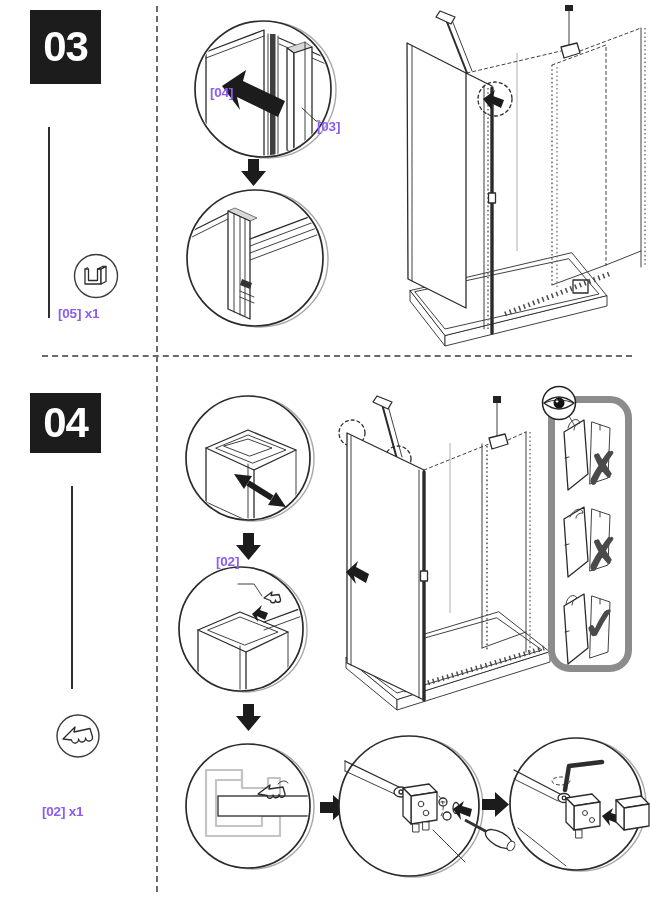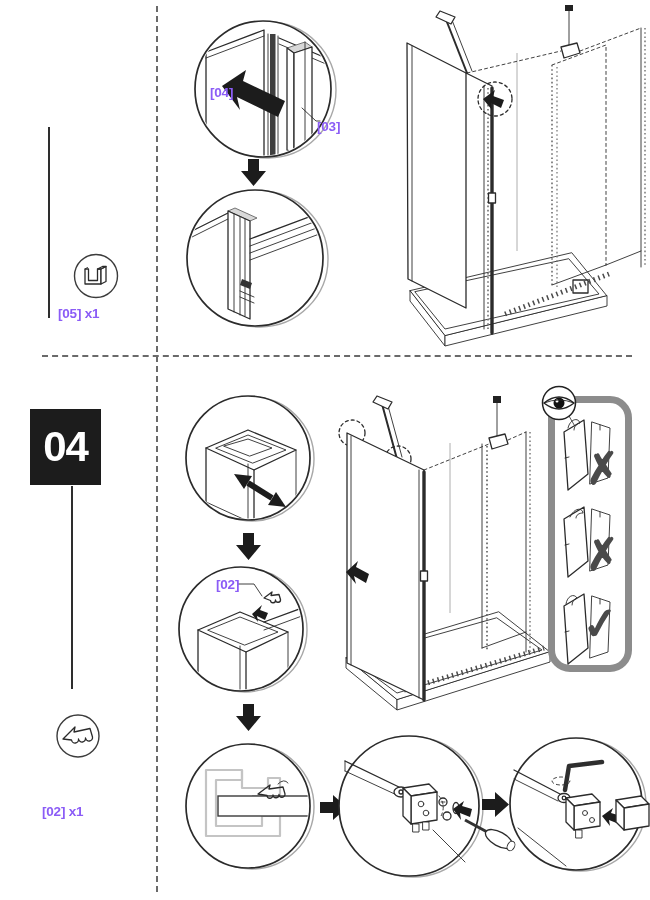--- a/index.html
+++ b/index.html
@@ -36,20 +36,23 @@
          border-radius:22px;background:#fff;box-sizing:border-box;}
 </style>
 </head>
 <body>
 
 <div class="page">
 
   <div class="abs vdiv"></div>
   <div class="abs hdiv"></div>
 
+  <div class="abs badge" style="left:30px;top:10px;">
+    <span>03</span>
+  </div>
   <div class="abs refline" style="left:48px;top:127px;height:191px;"></div>
 
   <svg class="abs" style="left:73px;top:253px;" width="48" height="48" viewBox="0 0 48 48">
     <circle cx="23" cy="23" r="21.5" class="wfill" stroke="#3c3c3c" stroke-width="1.4"></circle>
     <path class="ln wfill" d="M12,16 L12,31 L28,31 L28,16 L24.5,16 L24.5,27.5 L15.5,27.5 L15.5,16 Z"></path>
     <polygon class="ln wfill" points="28,16 33,13.5 33,28.5 28,31"></polygon>
     <polygon class="ln wfill" points="24.5,16 29.5,13.5 33,13.5 28,16"></polygon>
     <line class="ln thin" x1="12" y1="16" x2="14.5" y2="14.5"></line>
   </svg>
   <div class="ref-label" style="left:58px;top:306px;width:76px;">[05] x1</div>
@@ -144,21 +147,21 @@
 
     <line class="ln thin" x1="256" y1="25" x2="256" y2="264"></line>
     <line class="dot" stroke-width="1.4" x1="260" y1="25" x2="260" y2="264"></line>
     <line class="ln dash thin" x1="195" y1="48" x2="256" y2="25"></line>
     <line class="ln thin" x1="221" y1="262" x2="256" y2="248"></line>
 
     <rect class="ln wfill" x="188" y="277" width="15" height="13"></rect>
     <line class="hatch" x1="120" y1="311" x2="224" y2="271"></line>
   </svg>
 
-  <div class="abs badge" style="left:30px;top:393px;height:76px;margin-top:16px;">
+  <div class="abs badge" style="left:30px;top:393px;height:60px;">
     <span>04</span>
   </div>
   <div class="abs refline" style="left:71px;top:486px;height:203px;"></div>
 
   <svg class="abs" style="left:56px;top:714px;" width="46" height="46" viewBox="0 0 46 46">
     <circle cx="22" cy="22" r="21" class="wfill" stroke="#3c3c3c" stroke-width="1.4"></circle>
     <path class="ln wfill" d="M7,25 L19,13 L18,18 L34,14.5 L36.5,23
       a3.5,3.5 0 0 1 -7,1 a3.5,3.5 0 0 1 -7,1 a3.5,3.5 0 0 1 -7,1 Z"></path>
   </svg>
   <div class="ref-label" style="left:42px;top:768px;width:74px;margin-top:36px;">[02] x1</div>
@@ -204,21 +207,21 @@
       <line class="ln thin" x1="112" y1="68" x2="112" y2="116"></line>
       <line class="ln thin" x1="64" y1="82" x2="64" y2="130"></line>
       <line class="ln thin" x1="22" y1="116" x2="70" y2="136"></line>
       <line class="ln" x1="88" y1="58" x2="134" y2="41"></line>
       <line class="ln thin" x1="88" y1="66" x2="134" y2="49"></line>
     </g>
     <polyline class="ln thin" points="62,20 78,20 86,32"></polyline>
     <path class="ln" d="M88,34 l8,-6 l-1,3.5 l8,-1 l1.5,5 a2.5,2.5 0 0 1 -5,0.5 a2.5,2.5 0 0 1 -5,0.5 Z" fill="#fff"></path>
     <polygon class="dfill" points="76,50 86,41 84,46 92,49 89,56 81,52 82,58"></polygon>
   </svg>
-  <div class="ref-label" style="left:216px;top:577px;width:40px;">[02]</div>
+  <div class="ref-label" style="left:216px;top:554px;width:40px;">[02]</div>
 
   <svg class="abs" style="left:236px;top:704px;" width="25" height="27" viewBox="0 0 25 27">
     <polygon class="dfill" points="7,0 18,0 18,12 25,12 12.5,27 0,12 7,12"></polygon>
   </svg>
 
   <svg class="abs" style="left:182px;top:740px;" width="138" height="134" viewBox="0 0 138 134">
     <circle class="ghost" cx="70" cy="67" r="62"></circle>
     <circle class="main-circ" cx="66" cy="66" r="62"></circle>
     <clipPath id="clipE">
         <circle cx="66" cy="66" r="60.5"></circle>

